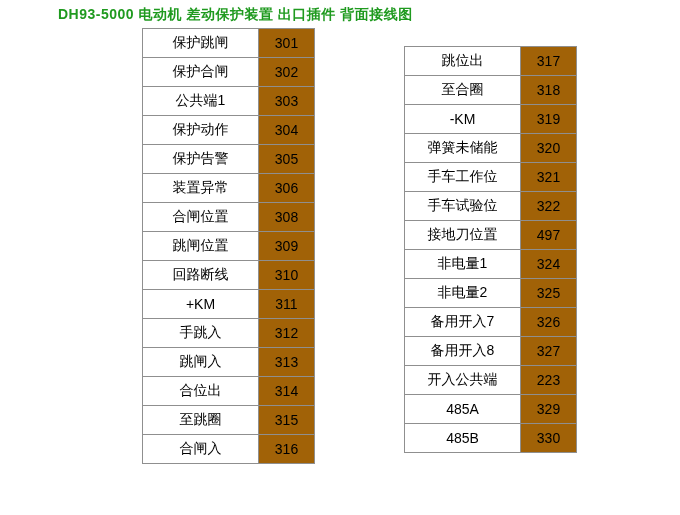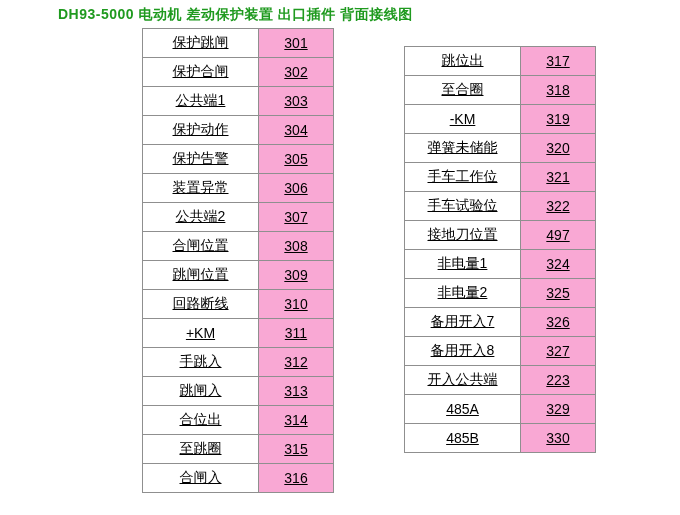--- a/index.html
+++ b/index.html
@@ -21,21 +21,20 @@
     font-size: 14px;
     font-weight: bold;
     color: #1f9a1f;
     letter-spacing: 0.5px;
     white-space: nowrap;
     padding-left: 28px;
   }
   .table-wrap {
     position: absolute;
     top: 28px;
-    text-decoration: underline;
   }
   #left-table-wrap { left: 142px; }
   #right-table-wrap { left: 404px; margin-top: 18px; }
 
   table.term-table {
     border-collapse: collapse;
   }
   table.term-table td {
     border: 1px solid #8f8f8f;
     height: 29px;
@@ -45,22 +44,22 @@
     font-size: 14px;
     color: #000000;
     padding: 0 4px;
     white-space: nowrap;
   }
   td.label-cell {
     width: 116px;
     background: #ffffff;
   }
   td.num-cell {
-    width: 75px;
-    background: #f9a8d4;
+    width: 56px;
+    background: #a16207;
   }
 </style>
 </head>
 <body>
 
 <div id="title">DH93-5000 电动机 差动保护装置 出口插件 背面接线图</div>
 
 <div class="table-wrap" id="left-table-wrap">
   <table class="term-table" id="left-table">
     <tbody>
@@ -80,24 +79,20 @@
           <td class="label-cell">保护动作</td>
           <td class="num-cell">304</td>
         </tr>
         <tr>
           <td class="label-cell">保护告警</td>
           <td class="num-cell">305</td>
         </tr>
         <tr>
           <td class="label-cell">装置异常</td>
           <td class="num-cell">306</td>
-        </tr>
-        <tr>
-          <td class="label-cell">公共端2</td>
-          <td class="num-cell">307</td>
         </tr>
         <tr>
           <td class="label-cell">合闸位置</td>
           <td class="num-cell">308</td>
         </tr>
         <tr>
           <td class="label-cell">跳闸位置</td>
           <td class="num-cell">309</td>
         </tr>
         <tr>

